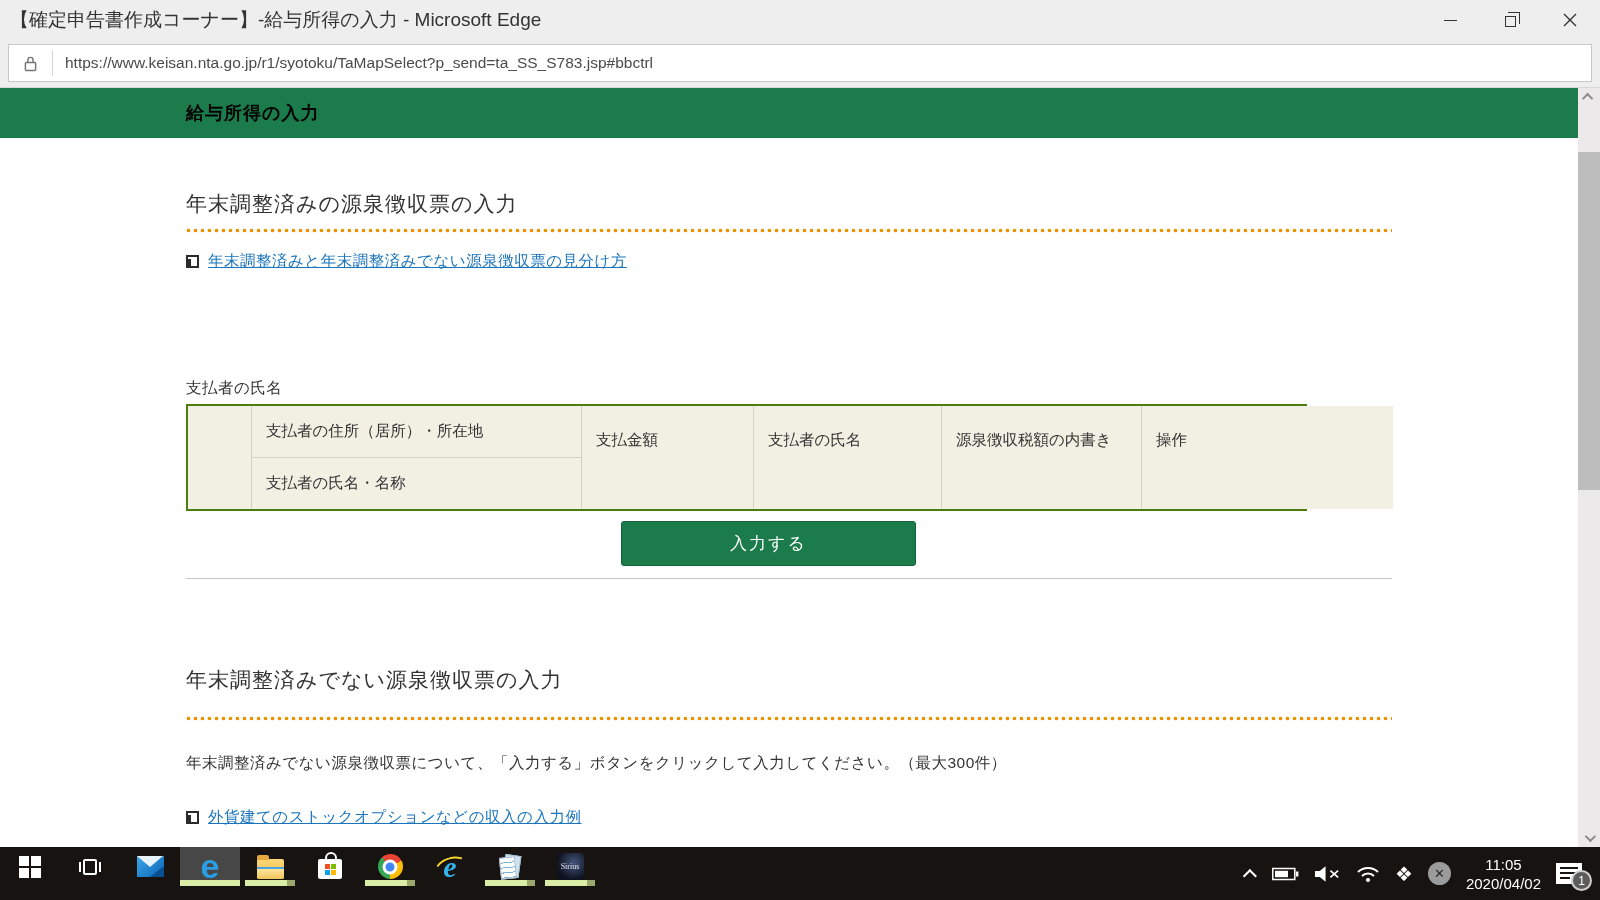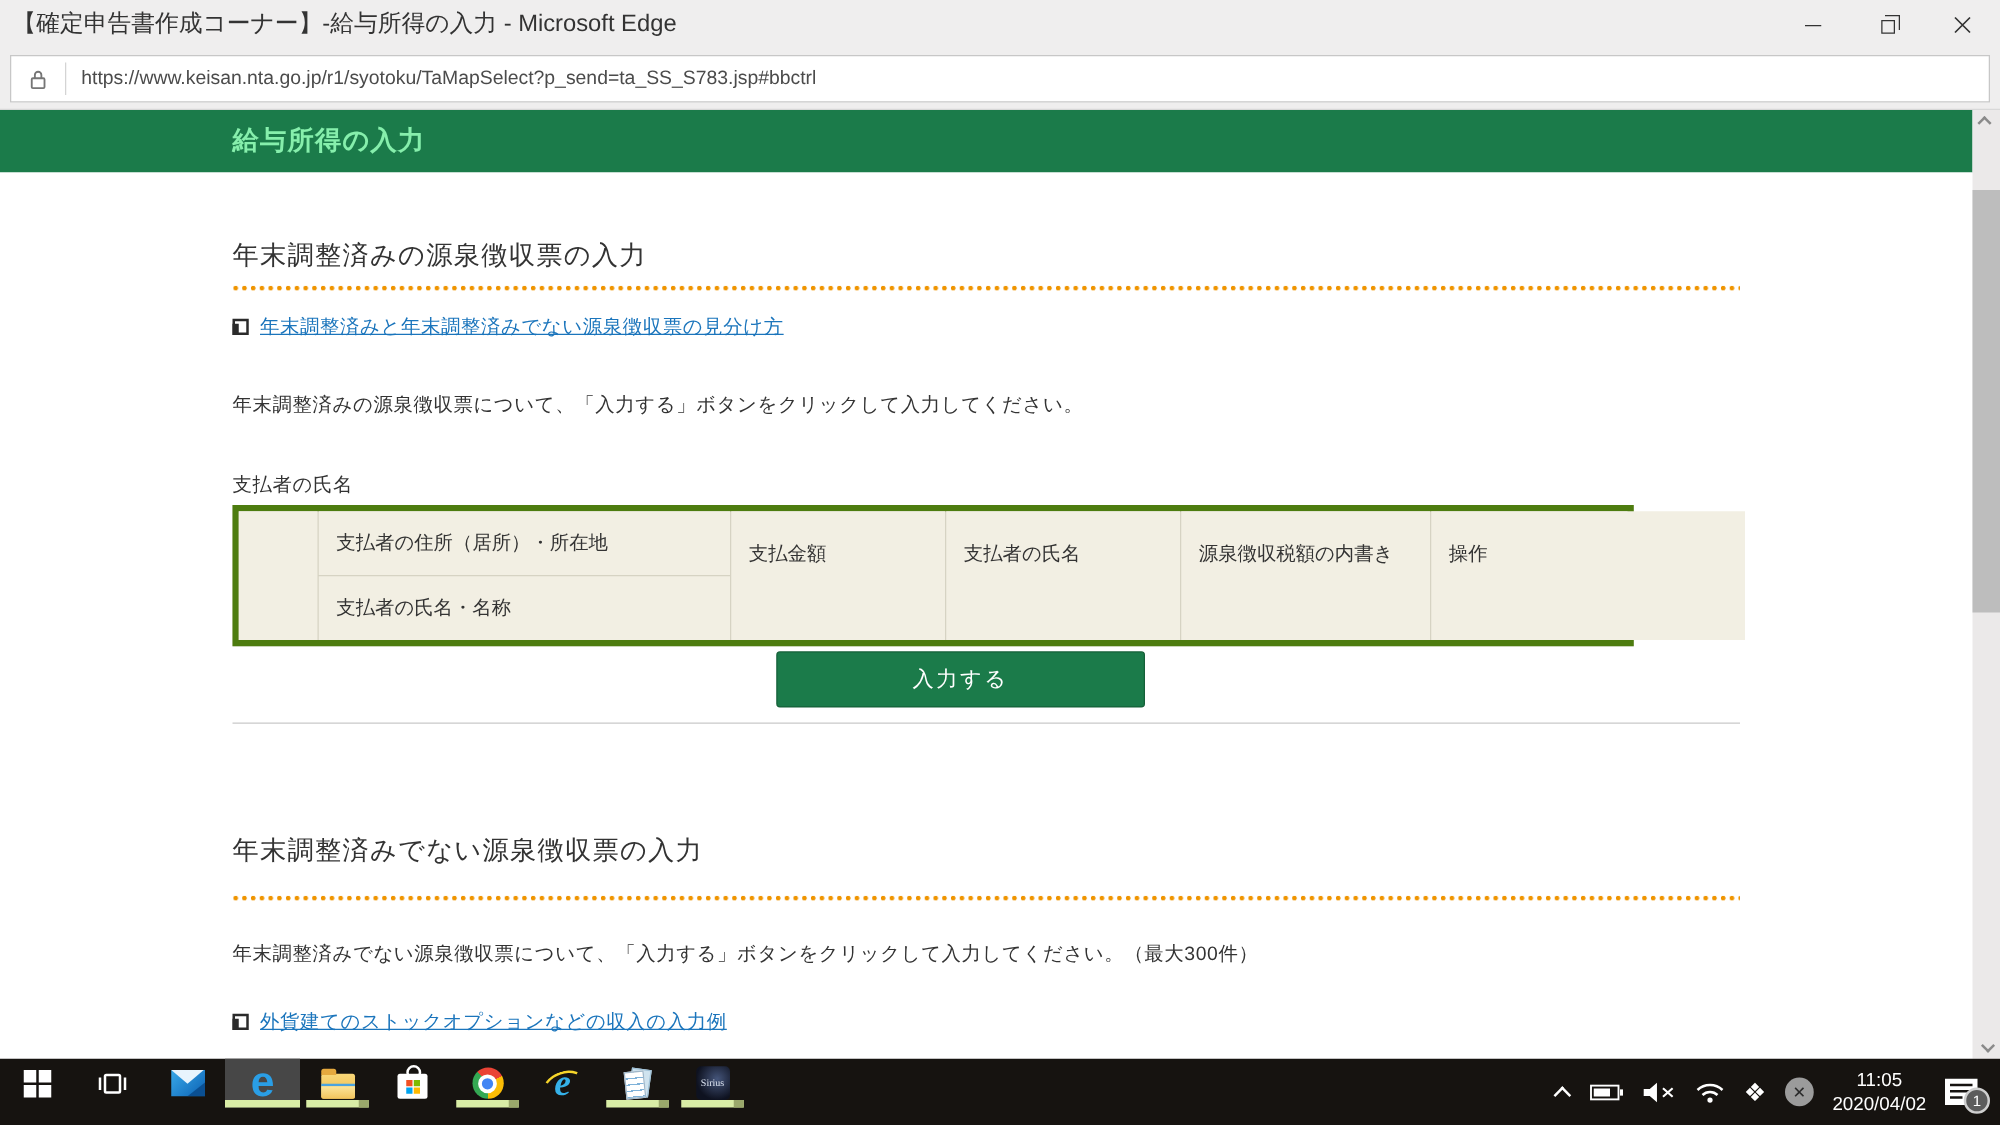--- a/index.html
+++ b/index.html
@@ -16,38 +16,38 @@
   .glyph-restore::before { content:""; position:absolute; left:2px; top:-5px; width:11px; height:11px; border:1.3px solid #333; border-left:none; border-bottom:none; }
 
   
   .toolbar { position:absolute; top:40px; left:0; width:1600px; height:48px; background:#efeeee; border-bottom:1px solid #d8d8d8; }
   .urlbox { position:absolute; left:8px; top:4px; width:1584px; height:38px; background:#fff; border:1px solid #c7c7c7; display:flex; align-items:center; }
   .lockwrap { width:44px; display:flex; justify-content:center; align-items:center; border-right:1px solid #d4d4d4; height:26px; }
   .url-text { padding-left:12px; font-size:15.5px; color:#4b4b4b; white-space:nowrap; overflow:hidden; }
 
   
   .banner { position:absolute; top:88px; left:0; width:1578px; height:50px; background:#1b7b4a; }
-  .banner-title { margin-left:186px; line-height:50px; color:#86efac; font-weight:bold; font-size:21px; letter-spacing:1px; }
+  .banner-title { margin-left:186px; line-height:50px; color:#000000; font-weight:bold; font-size:18px; letter-spacing:1px; }
 
   
   .content { position:absolute; top:138px; left:0; width:1578px; height:709px; background:#fff; }
   .h-section { position:absolute; left:186px; font-size:21px; font-weight:400; color:#333; letter-spacing:1px; }
   .dotline { position:absolute; left:186px; width:1206px; height:5px;
              background-image:radial-gradient(circle at 2.5px 2.5px, #ef9400 1.7px, rgba(0,0,0,0) 2.1px);
              background-size:7px 5px; background-repeat:repeat-x; }
   .linkrow { position:absolute; left:186px; height:22px; display:flex; align-items:center; gap:9px; }
   .popup-icon { position:relative; width:13px; height:13px; border:2px solid #2b2b2b; background:#fff; flex:0 0 auto; }
   .popup-icon::after { content:""; position:absolute; left:-2px; bottom:-2px; width:5px; height:9px; background:#2b2b2b; }
   .bluelink { color:#1b75bc; text-decoration:underline; font-size:15.5px; letter-spacing:0.5px; cursor:pointer; }
   .para { position:absolute; left:186px; font-size:15.5px; color:#333; letter-spacing:0.5px; }
 
   
   .sumtable { position:absolute; left:186px; top:266px; width:1121px;
               display:grid; grid-template-columns:63px 329px 171px 187px 199px 251px;
-              grid-template-rows:51px 51px; gap:1px; background:#d6d3c3; border:5px solid #4d7c0f;font-family:Liberation Mono, monospace; }
+              grid-template-rows:51px 51px; gap:1px; background:#d6d3c3; border:2px solid #4d7c0f;font-family:Liberation Mono, monospace; }
   .cell { background:#f2efe3; font-size:15.5px; color:#333; padding-left:14px; display:flex; align-items:center; }
   .cell.span2 { grid-row:1 / 3; align-items:flex-start; padding-top:24px; }
   .cell.blank { grid-column:1; grid-row:1/3; padding:0; }
 
   .green-btn { position:absolute; left:621px; top:383px; width:295px; height:45px; background:#1b7b4a;
                border:1px solid #156038; border-radius:3px; color:#fff; font-size:17px; letter-spacing:2px;
                display:flex; align-items:center; justify-content:center; cursor:pointer;
                font-family:"Liberation Sans","DejaVu Sans",sans-serif; }
   .divider { position:absolute; left:186px; top:440px; width:1206px; height:1px; background:#c9c9c9; }
 
@@ -159,21 +159,20 @@
 <div class="content">
 
   <div class="h-section" style="top:52px;">年末調整済みの源泉徴収票の入力</div>
   <div class="dotline" style="top:90px;"></div>
 
   <div class="linkrow" style="top:112px;">
     <span class="popup-icon"></span>
     <a class="bluelink">年末調整済みと年末調整済みでない源泉徴収票の見分け方</a>
   </div>
 
-  <div class="para" style="top:176px;">年末調整済みの源泉徴収票について、「入力する」ボタンをクリックして入力してください。</div>
 
   <div class="para" style="top:240px;">支払者の氏名</div>
 
   <div class="sumtable">
     <div class="cell blank"></div>
     <div class="cell" style="grid-column:2; grid-row:1;">支払者の住所（居所）・所在地</div>
     <div class="cell span2" style="grid-column:3;">支払金額</div>
     <div class="cell span2" style="grid-column:4;">支払者の氏名</div>
     <div class="cell span2" style="grid-column:5;">源泉徴収税額の内書き</div>
     <div class="cell span2" style="grid-column:6;">操作</div>

